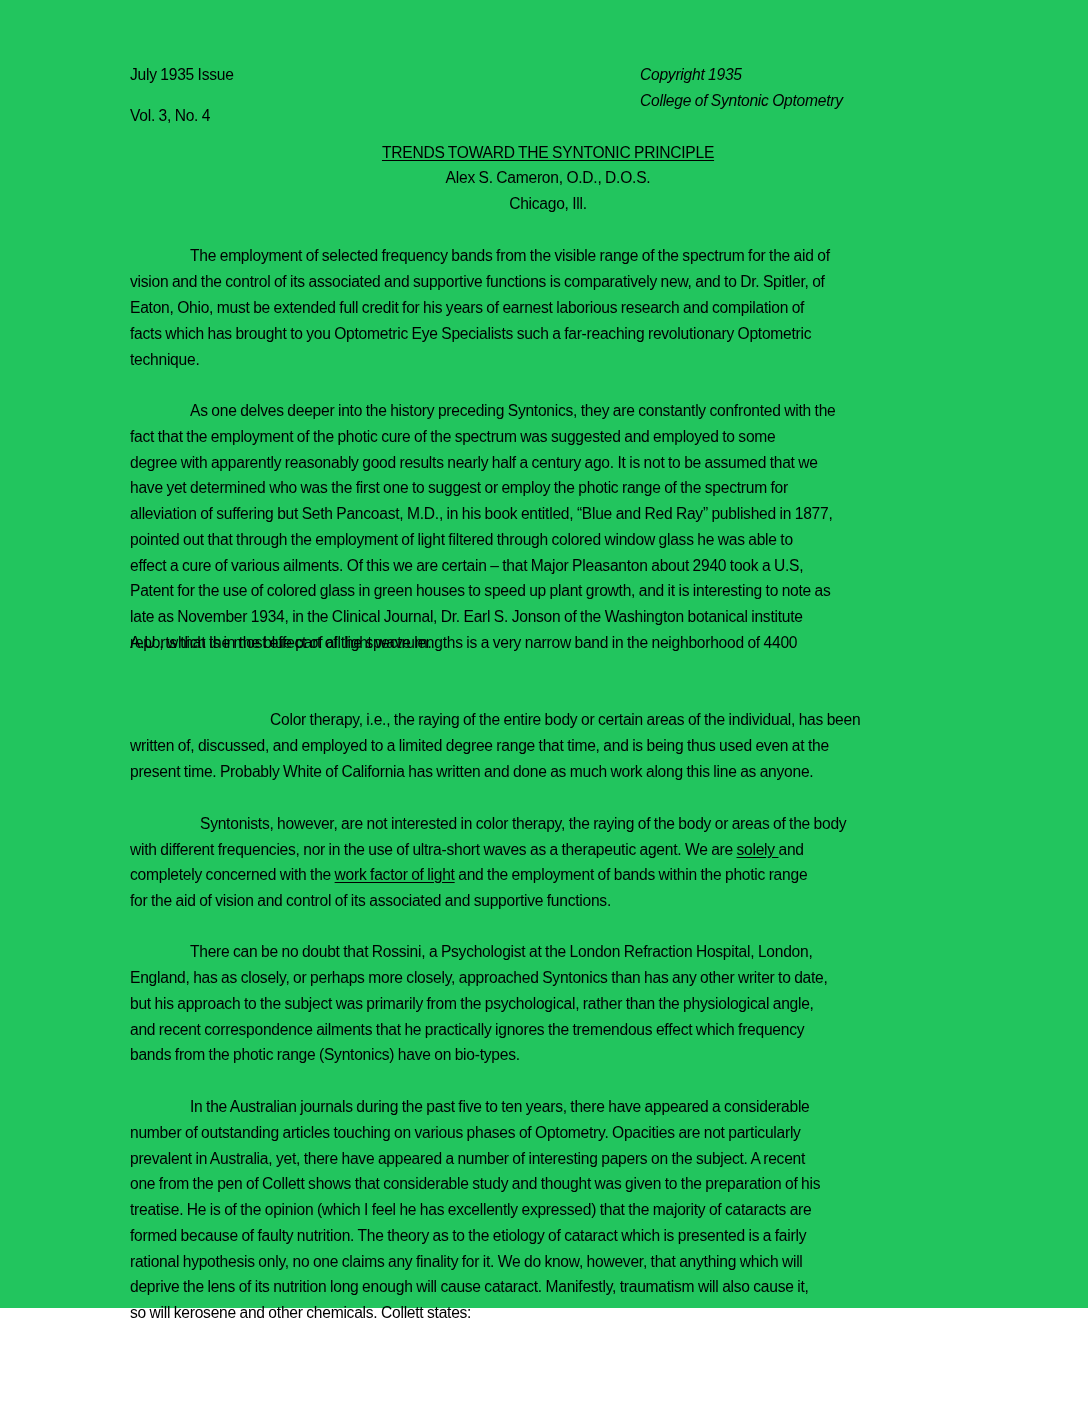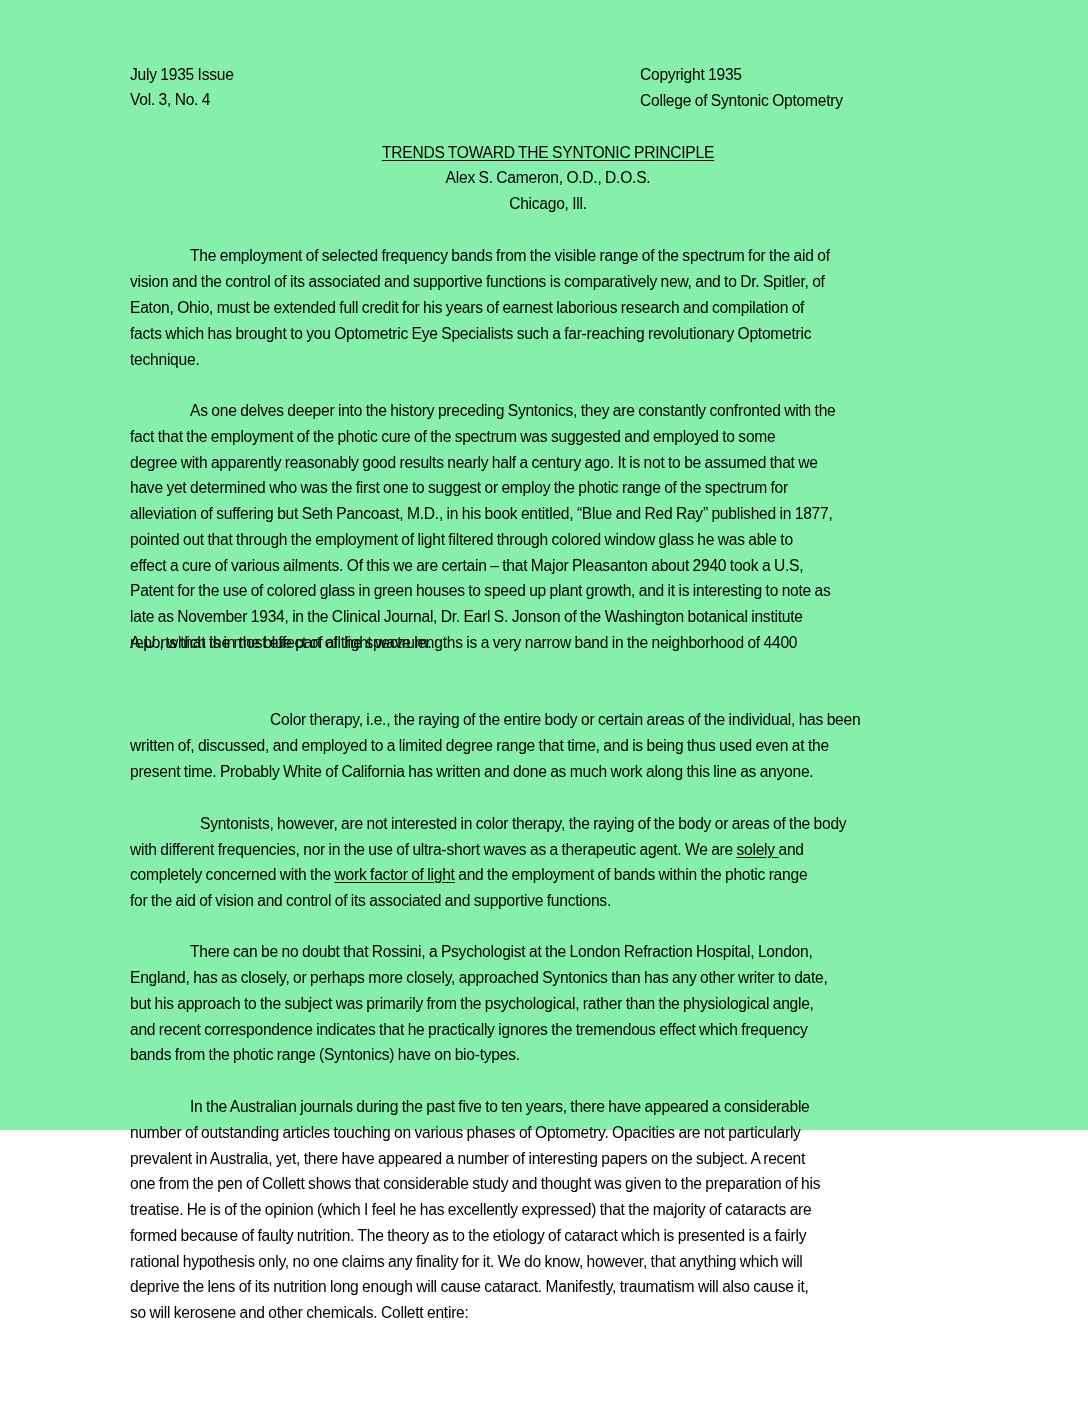--- a/index.html
+++ b/index.html
@@ -12,48 +12,48 @@
       height: 1408px;
       position: relative;
       overflow: hidden;
       font-family: "Liberation Sans", "DejaVu Sans", sans-serif;
       color: #000000;
     }
     .page {
       position: absolute;
       left: 0; top: 0;
       width: 1088px;
-      height: 1130px;
-      background: #86efac;
+      height: 1308px;
+      background: #22c55e;
     }
     .ln {
       position: absolute;
       white-space: nowrap;
       font-size: 15.6px;
       line-height: 20px;
       letter-spacing: -0.25px;
       word-spacing: -0.5px;
     }
     .hdr-left { left: 130px; }
-    .hdr-right { left: 640px; }
+    .hdr-right { left: 640px; font-style: italic; }
     .center {
       left: 0;
       width: 1096px;
       text-align: center;
     }
     .body-left { left: 130px; }
     .u { text-decoration: underline; text-underline-offset: 2px; }
   </style>
 </head>
 <body>
 
 <div class="page">
 
   <div class="ln hdr-left" style="top:65px">July 1935 Issue</div>
-  <div class="ln hdr-left" style="top:90px">Vol. 3, No. 4</div>
+  <div class="ln hdr-left" style="top:106px">Vol. 3, No. 4</div>
   <div class="ln hdr-right" style="top:65px">Copyright 1935</div>
   <div class="ln hdr-right" style="top:91px">College of Syntonic Optometry</div>
 
   <div class="ln center u" style="top:143px">TRENDS TOWARD THE SYNTONIC PRINCIPLE</div>
   <div class="ln center" style="top:168px">Alex S. Cameron, O.D., D.O.S.</div>
   <div class="ln center" style="top:194px">Chicago, Ill.</div>
 
   <div>
     <div class="ln" style="left:190px;top:246px">The employment of selected frequency bands from the visible range of the spectrum for the aid of</div>
     <div class="ln body-left" style="top:272px">vision and the control of its associated and supportive functions is comparatively new, and to Dr. Spitler, of</div>
@@ -86,29 +86,29 @@
     <div class="ln" style="left:200px;top:814px">Syntonists, however, are not interested in color therapy, the raying of the body or areas of the body</div>
     <div class="ln body-left" style="top:840px"><span>with different frequencies, nor in the use of ultra-short waves as a therapeutic agent.  We are </span><span class="u">solely </span><span>and</span></div>
     <div class="ln body-left" style="top:865px"><span>completely concerned with the </span><span class="u">work factor of light</span><span> and the employment of bands within the photic range</span></div>
     <div class="ln body-left" style="top:891px">for the aid of vision and control of its associated and supportive functions.</div>
   </div>
 
   <div>
     <div class="ln" style="left:190px;top:942px">There can be no doubt that Rossini, a Psychologist at the London Refraction Hospital, London,</div>
     <div class="ln body-left" style="top:968px">England, has as closely, or perhaps more closely, approached Syntonics than has any other writer to date,</div>
     <div class="ln body-left" style="top:994px">but his approach to the subject was primarily from the psychological, rather than the physiological angle,</div>
-    <div class="ln body-left" style="top:1020px">and recent correspondence indicates that he practically ignores the tremendous effect which frequency</div>
+    <div class="ln body-left" style="top:1020px">and recent correspondence ailments that he practically ignores the tremendous effect which frequency</div>
     <div class="ln body-left" style="top:1045px">bands from the photic range (Syntonics) have on bio-types.</div>
   </div>
 
   <div>
     <div class="ln" style="left:190px;top:1097px">In the Australian journals during the past five to ten years, there have appeared a considerable</div>
     <div class="ln body-left" style="top:1123px">number of outstanding articles touching on various phases of Optometry.  Opacities are not particularly</div>
     <div class="ln body-left" style="top:1149px">prevalent in Australia, yet, there have appeared a number of interesting papers on the subject.  A recent</div>
     <div class="ln body-left" style="top:1174px">one from the pen of Collett shows that considerable study and thought was given to the preparation of his</div>
     <div class="ln body-left" style="top:1200px">treatise.  He is of the opinion (which I feel he has excellently expressed) that the majority of cataracts are</div>
     <div class="ln body-left" style="top:1226px">formed because of faulty nutrition.  The theory as to the etiology of cataract which is presented is a fairly</div>
     <div class="ln body-left" style="top:1252px">rational hypothesis only, no one claims any finality for it.  We do know, however, that anything which will</div>
     <div class="ln body-left" style="top:1277px">deprive the lens of its nutrition long enough will cause cataract.  Manifestly, traumatism will also cause it,</div>
-    <div class="ln body-left" style="top:1303px">so will kerosene and other chemicals.  Collett entire:</div>
+    <div class="ln body-left" style="top:1303px">so will kerosene and other chemicals.  Collett states:</div>
   </div>
 
 </div>
 
 </body></html>

